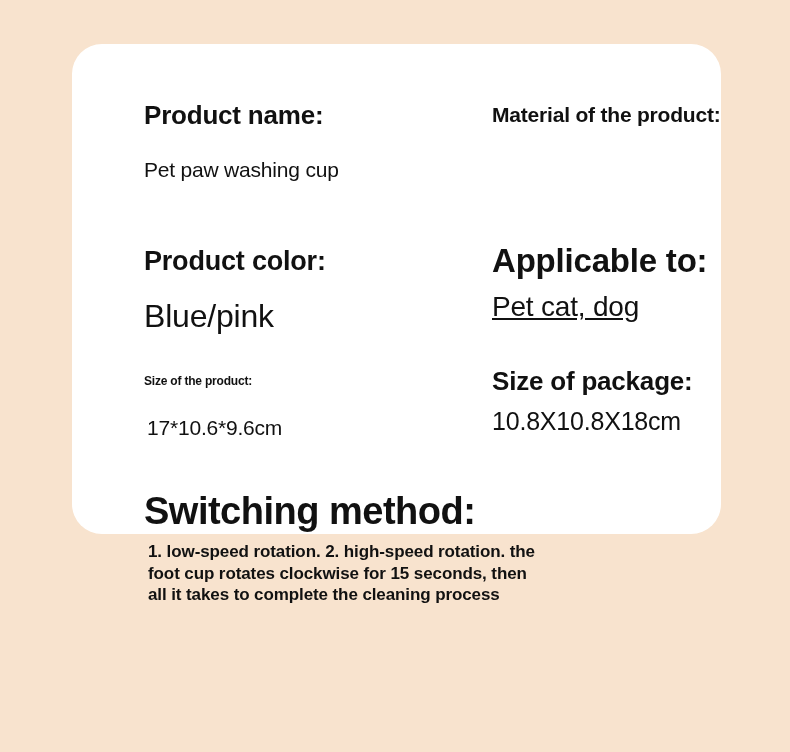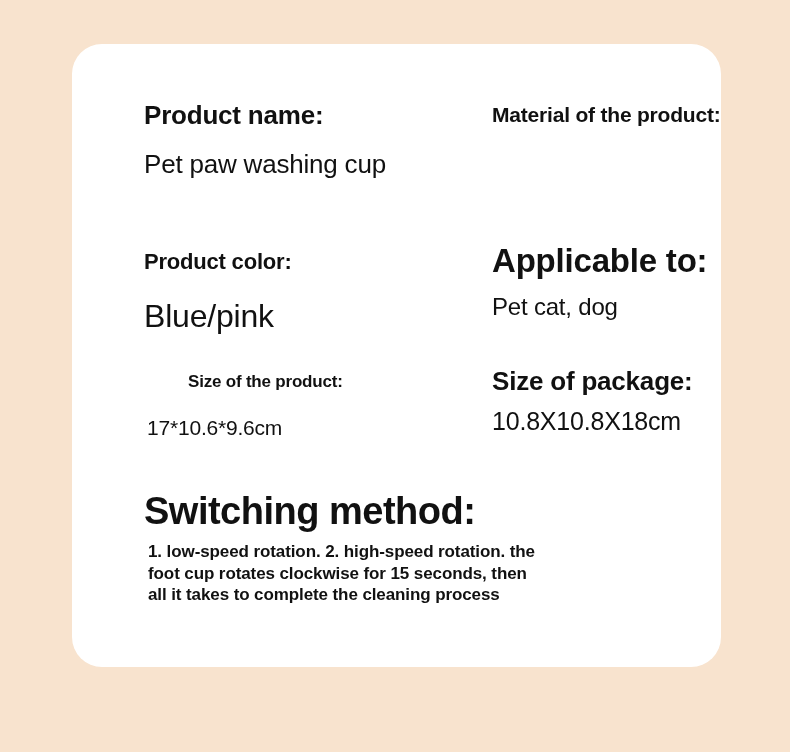--- a/index.html
+++ b/index.html
@@ -13,21 +13,21 @@
     font-family: "Liberation Sans", sans-serif;
     -webkit-font-smoothing: antialiased;
     overflow: hidden;
   }
 
   .spec-card {
     position: absolute;
     left: 72px;
     top: 44px;
     width: 649px;
-    height: 623px;
+    height: 490px;
     background: #ffffff;
     border-radius: 30px;
     box-sizing: border-box;
   }
 
   
   .field {
     position: absolute;
     white-space: nowrap;
   }
@@ -39,38 +39,38 @@
   }
   .field .value {
     display: block;
     color: #111111;
     letter-spacing: -0.2px;
   }
 
   
   #field-product-name        { left: 72px;  top: 56px; }
   #field-product-name .label { font-size: 26px; line-height: 30px; }
-  #field-product-name .value { font-size: 26px; line-height: 30px; margin-top: 19px; text-align: right; }
+  #field-product-name .value { font-size: 21px; line-height: 30px; margin-top: 25px; text-align: right; }
 
   #field-material            { left: 420px; top: 59px; }
   #field-material .label     { font-size: 21px; line-height: 24px; }
   #field-material .value     { font-size: 24px; line-height: 28px; font-weight: normal; margin-top: 21px; }
 
   
   #field-color               { left: 72px;  top: 202px; }
-  #field-color .label        { font-size: 22px; line-height: 31px; }
+  #field-color .label        { font-size: 27px; line-height: 31px; }
   #field-color .value        { font-size: 32px; line-height: 30px; margin-top: 24px; }
 
   #field-applicable          { left: 420px; top: 198px; }
   #field-applicable .label   { font-size: 33px; line-height: 38px; }
-  #field-applicable .value   { font-size: 24px; line-height: 28px; margin-top: 13px; }
+  #field-applicable .value   { font-size: 28px; line-height: 28px; margin-top: 13px; text-decoration: underline; }
 
   
   #field-size-product        { left: 72px;  top: 326px; }
-  #field-size-product .label { font-size: 17px; line-height: 23px; margin-left: 44px; }
+  #field-size-product .label { font-size: 12px; line-height: 23px; }
   #field-size-product .value { font-size: 21px; line-height: 29px; font-weight: normal; margin-top: 20px; padding-left: 3px; }
 
   #field-size-package          { left: 420px; top: 320px; }
   #field-size-package .label   { font-size: 26px; line-height: 35px; }
   #field-size-package .value   { font-size: 25px; line-height: 29px; font-weight: normal; margin-top: 8px; }
 
   
   #section-switching {
     position: absolute;
     left: 72px;

